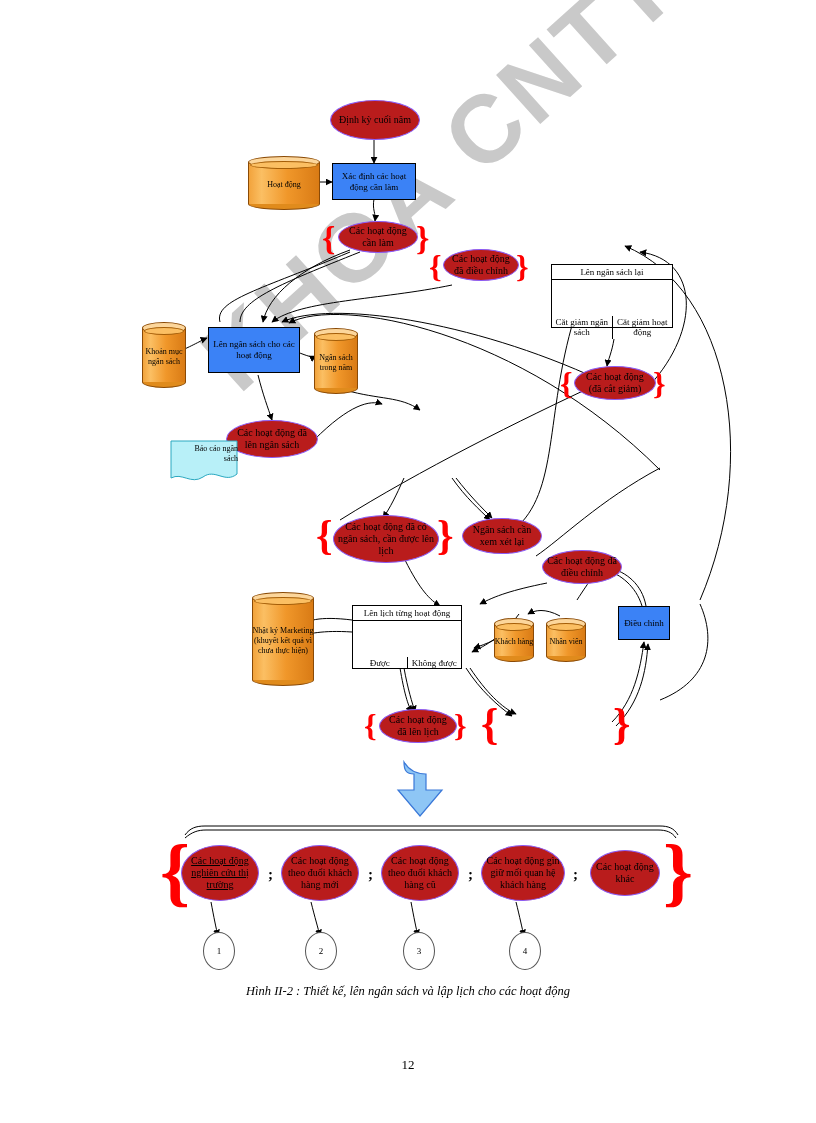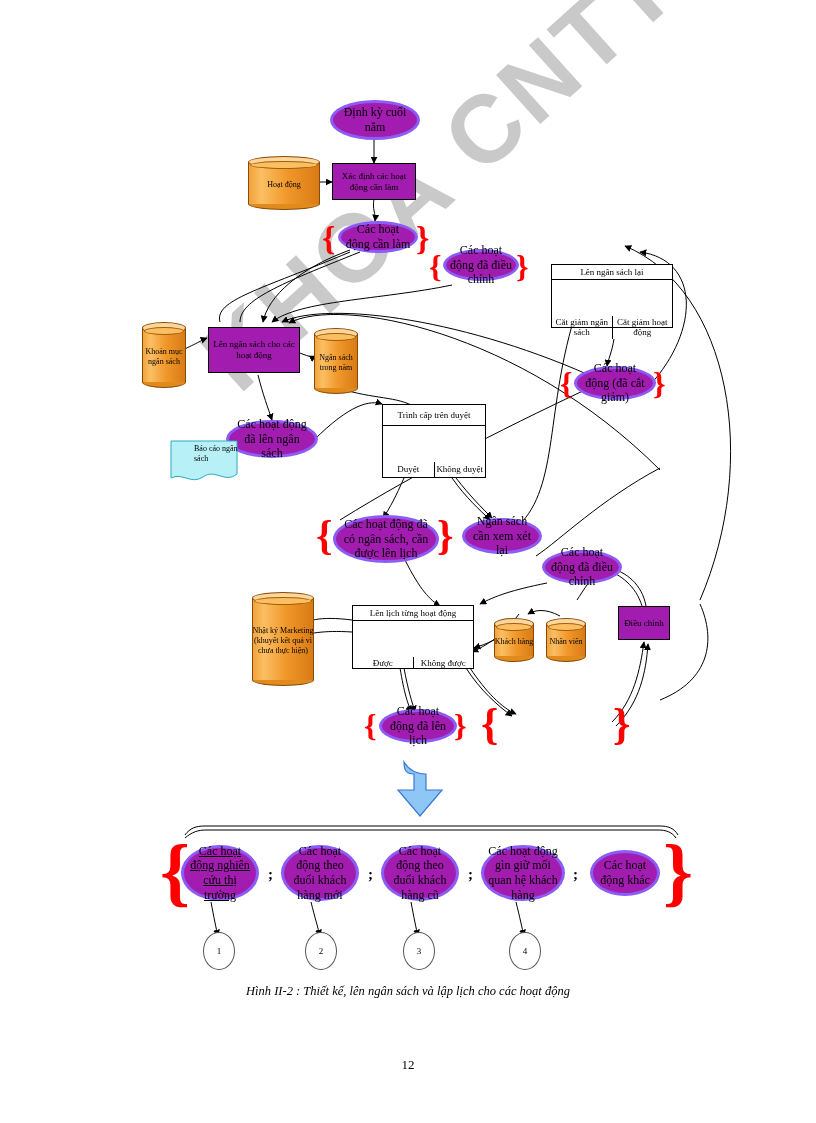--- a/index.html
+++ b/index.html
@@ -14,24 +14,24 @@
      color:#c9c9c9;letter-spacing:4px;white-space:nowrap;
      transform:rotate(-42deg);transform-origin:left top;
      pointer-events:none;user-select:none;z-index:1;}
 
   #svgroot{position:absolute;left:0;top:0;width:816px;height:1123px;z-index:2;}
 
   
   .node{position:absolute;z-index:3;box-sizing:border-box;}
 
   .ell{display:flex;align-items:center;justify-content:center;text-align:center;
-       background:#a21caf;border:3px solid #8b5cf6;border-radius:50%;
-       font-size:12px;line-height:1.22;padding:2px 4px;}
-
-  .rect{background:#a21caf;border:1px solid #000;display:flex;
+       background:#b91c1c;border:1px solid #8b5cf6;border-radius:50%;
+       font-size:10px;line-height:1.22;padding:2px 4px;}
+
+  .rect{background:#3b82f6;border:1px solid #000;display:flex;
         align-items:center;justify-content:center;text-align:center;
         font-size:9px;line-height:1.2;}
 
   .splitbox{background:#fff;border:1px solid #000;display:flex;flex-direction:column;}
   .splitbox .top{flex:1;display:flex;align-items:center;justify-content:center;
         text-align:center;font-size:9px;border-bottom:1px solid #000;padding:2px;}
   .splitbox .bot{flex:1;display:flex;margin-top:36px;}
   .splitbox .bot > div{flex:1;display:flex;align-items:center;justify-content:center;
         text-align:center;font-size:9px;padding:1px;line-height:1.15;}
   .splitbox .bot > div:first-child{border-right:1px solid #000;}
@@ -46,21 +46,21 @@
   .cyl .lip{position:absolute;left:2px;right:2px;top:5px;height:8px;border-radius:50%;
      background:#fbbf63;border:1px solid #a55e08;box-sizing:border-box;}
   .cyl .bottom{position:absolute;left:0;right:0;bottom:0;height:12px;border-radius:50%;
      background:#e08b1c;border:1px solid #8a4a06;box-sizing:border-box;z-index:-1;}
   .cyl .lbl{position:absolute;left:0;right:0;top:12px;bottom:8px;display:flex;
      flex-direction:column;align-items:center;justify-content:center;text-align:center;
      font-size:8px;line-height:1.22;z-index:4;}
 
   
   .doc{position:absolute;z-index:3;}
-  .doc .lbl{position:absolute;left:0;right:0;top:4px;text-align:left;
+  .doc .lbl{position:absolute;left:0;right:0;top:4px;text-align:right;
      font-size:8px;line-height:1.2;z-index:4;padding-left:24px;}
 
   
   .brace{position:absolute;z-index:4;color:#ff0000;font-weight:bold;
      font-family:"Liberation Serif", serif;line-height:1;user-select:none;}
 
   .semi{position:absolute;z-index:4;font-size:15px;font-weight:bold;}
 
   .numcircle{position:absolute;z-index:3;border:1px solid #555;border-radius:50%;
      background:#fff;display:flex;align-items:center;justify-content:center;
@@ -241,27 +241,20 @@
       <div>Cắt giảm hoạt động</div>
     </div>
   </div>
 
   <div class="node ell" style="left:574px;top:366px;width:82px;height:34px;">
     <span>Các hoạt động (đã cắt giảm)</span>
   </div>
   <div class="brace" style="left:560px;top:367px;font-size:32px;">{</div>
   <div class="brace" style="left:653px;top:367px;font-size:32px;">}</div>
 
-  <div class="node splitbox" style="left:382px;top:404px;width:104px;height:74px;">
-    <div class="top">Trình cấp trên duyệt</div>
-    <div class="bot">
-      <div>Duyệt</div>
-      <div>Không duyệt</div>
-    </div>
-  </div>
 
   <div class="node ell" style="left:333px;top:515px;width:106px;height:48px;">
     <span>Các hoạt động đã có ngân sách, cần được lên lịch</span>
   </div>
   <div class="brace" style="left:316px;top:514px;font-size:42px;">{</div>
   <div class="brace" style="left:437px;top:514px;font-size:42px;">}</div>
 
   <div class="node ell" style="left:462px;top:518px;width:80px;height:36px;">
     <span>Ngân sách cần xem xét lại</span>
   </div>
@@ -271,21 +264,21 @@
   </div>
 
   <div class="cyl" style="left:252px;top:592px;width:62px;height:94px;">
     <div class="bottom"></div>
     <div class="body"></div>
     <div class="top"></div>
     <div class="lip"></div>
     <div class="lbl">Nhật ký Marketing (khuyết kết quả vì chưa thực hiện)</div>
   </div>
 
-  <div class="node splitbox" style="left:352px;top:605px;width:122px;height:64px;">
+  <div class="node splitbox" style="left:352px;top:605px;width:110px;height:64px;">
     <div class="top">Lên lịch từng hoạt động</div>
     <div class="bot">
       <div>Được</div>
       <div>Không được</div>
     </div>
   </div>
 
   <div class="cyl" style="left:494px;top:618px;width:40px;height:44px;">
     <div class="bottom"></div>
     <div class="body"></div>

